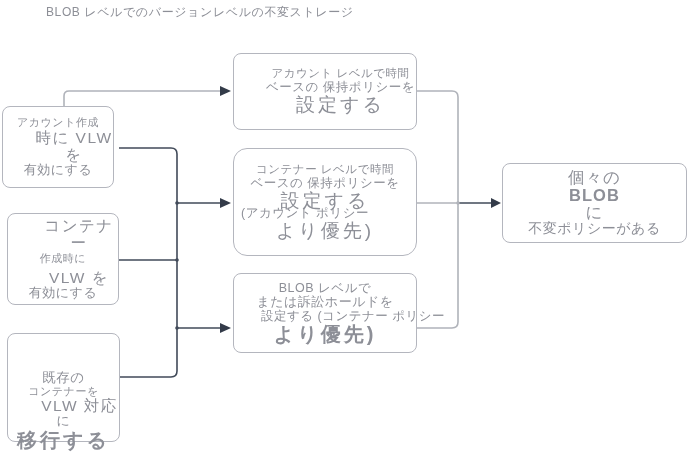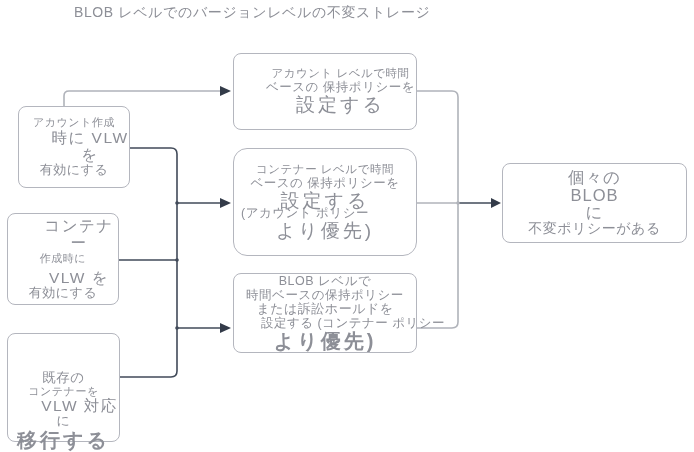--- a/index.html
+++ b/index.html
@@ -14,22 +14,22 @@
   html,body{background:#fff;}
   .canvas{
     position:relative;
     width:694px;height:452px;
     background:var(--bg);
     font-family:"Liberation Sans","DejaVu Sans",sans-serif;
     color:var(--text);
     overflow:hidden;
   }
   .title{
-    position:absolute;left:74px;top:4px;
-    font-size:14px;letter-spacing:.6px;color:var(--text);
+    position:absolute;left:46px;top:4px;
+    font-size:12px;letter-spacing:.6px;color:var(--text);
     white-space:nowrap;
   }
   svg.wires{position:absolute;left:0;top:0;z-index:1;}
   svg.wires path{fill:none;stroke-width:1.6px;}
   svg.wires .lt{stroke:var(--line-light);}
   svg.wires .dk{stroke:var(--line-dark);}
   svg.wires polygon{fill:var(--arrow);stroke:none;}
   svg.wires circle.jl{fill:var(--line-light);}
   svg.wires circle.jd{fill:var(--line-dark);}
   .node{
@@ -51,29 +51,29 @@
   .m2{font-size:13.5px;margin-top:46px;}
   .lg{font-size:15.5px;letter-spacing:1.5px;padding-left:32px;}
   .xl{font-size:19px;letter-spacing:3px;}
   .xxl{font-size:20px;letter-spacing:3px;font-weight:600;}
   .gap-t{margin-top:5px;}
   .tight-t{margin-top:-5px;}
   .nowrap{white-space:nowrap;}
   .shift-r{transform:translateX(28px);}
   .shift-l{transform:translateX(-20px);}
   
-  #n-l1{left:18px;top:106px;width:112px;height:82px;}
+  #n-l1{left:2px;top:106px;width:112px;height:82px;}
   #n-l2{left:7px;top:213px;width:112px;height:92px;}
   #n-l3{left:7px;top:333px;width:113px;height:109px;}
   #n-m1{left:233px;top:53px;width:184px;height:77px;padding-left:31px;}
   #n-m2{left:233px;top:148px;width:184px;height:108px;border-radius:14px;}
   #n-m3{left:233px;top:273px;width:184px;height:80px;}
   #n-r1{left:502px;top:163px;width:185px;height:80px;}
   .inline-row{display:flex;align-items:baseline;gap:5px;font-size:16.5px;letter-spacing:1px;line-height:1.05;}
-  .inline-row .b{font-weight:400;}
+  .inline-row .b{font-weight:700;}
   #n-r1 .l2{font-size:14px;line-height:1.1;letter-spacing:.5px;}
 </style>
 </head>
 <body>
 
 <div class="canvas">
 
   <div class="title">BLOB レベルでのバージョンレベルの不変ストレージ</div>
 
   <svg class="wires" width="694" height="452" viewBox="0 0 694 452">
@@ -134,21 +134,20 @@
   <div class="node" id="n-m2">
     <span class="s1">コンテナー レベルで時間</span>
     <span class="sm">ベースの 保持ポリシーを</span>
     <span class="xl">設定する</span>
     <span class="sm tight-t shift-l nowrap">(アカウント ポリシー</span>
     <span class="xl">より優先)</span>
   </div>
 
   <div class="node" id="n-m3">
     <span class="sm">BLOB レベルで</span>
-    <span class="sm">時間ベースの保持ポリシー</span>
     <span class="md">または訴訟ホールドを</span>
     <span class="sm nowrap shift-r">設定する (コンテナー ポリシー</span>
     <span class="xxl">より優先)</span>
   </div>
 
   <div class="node" id="n-r1">
     <span class="inline-row">
       <span>個々の</span>
       <span class="b">BLOB</span>
       <span>に</span>

